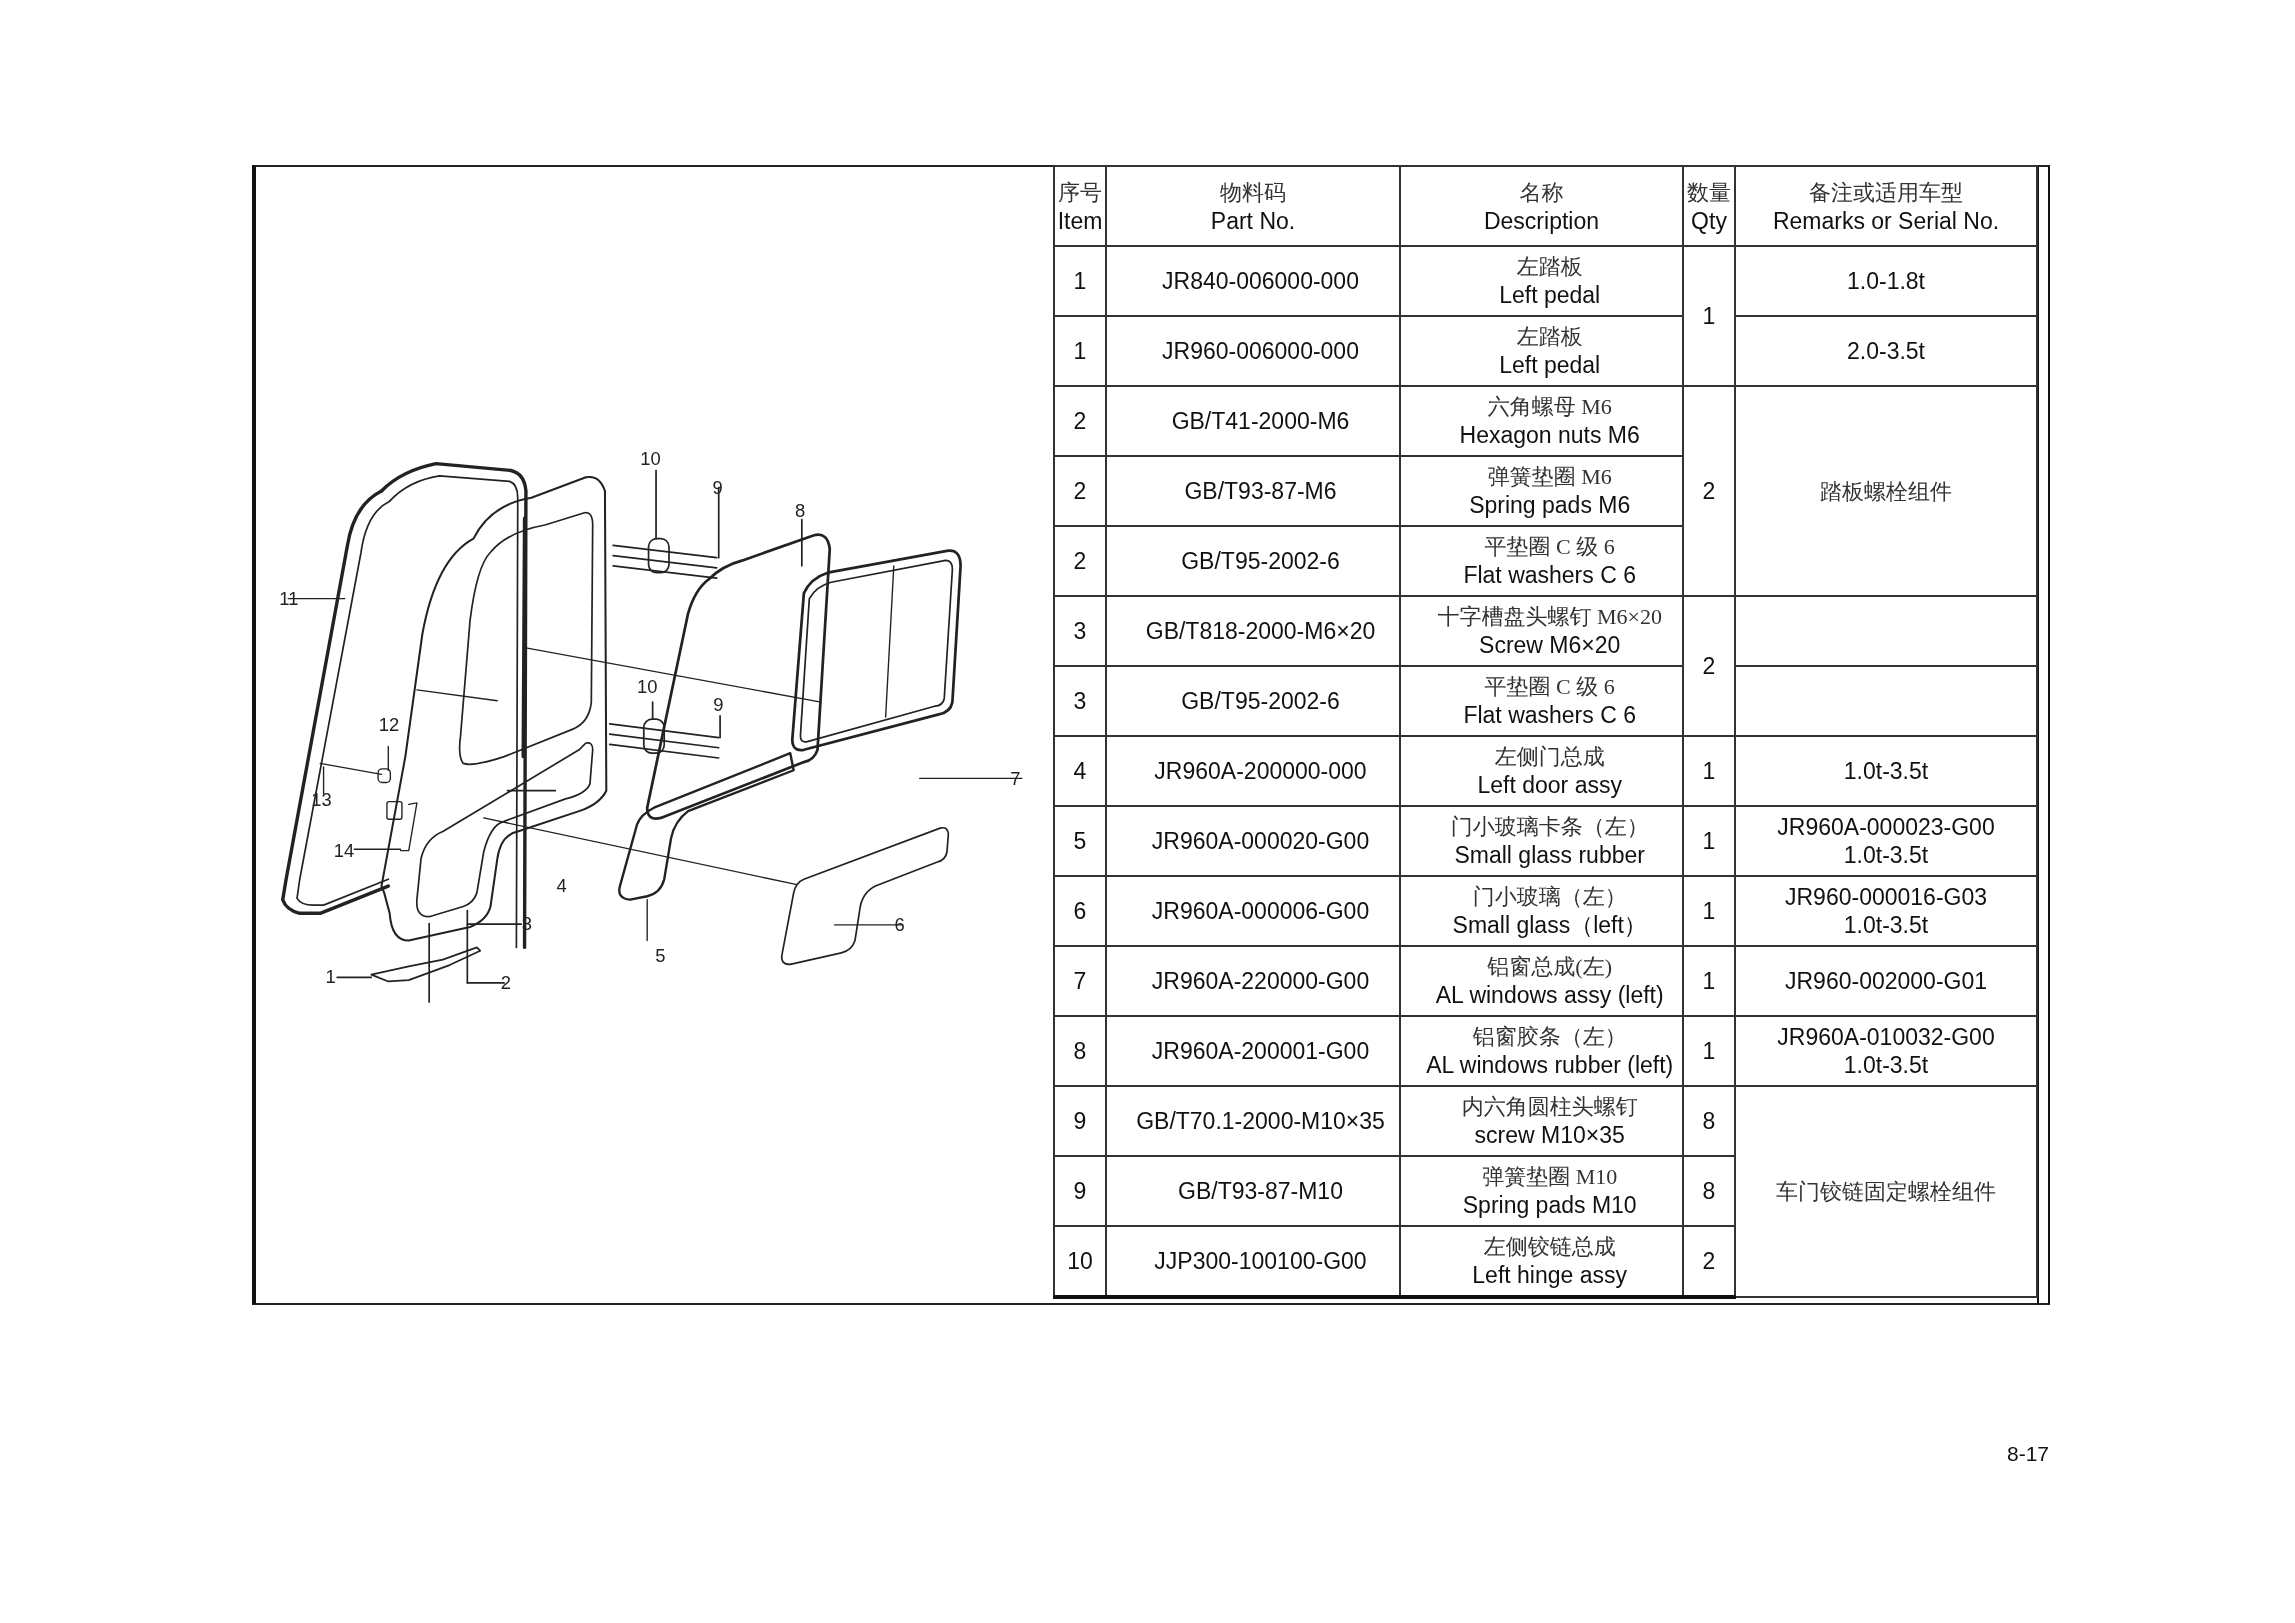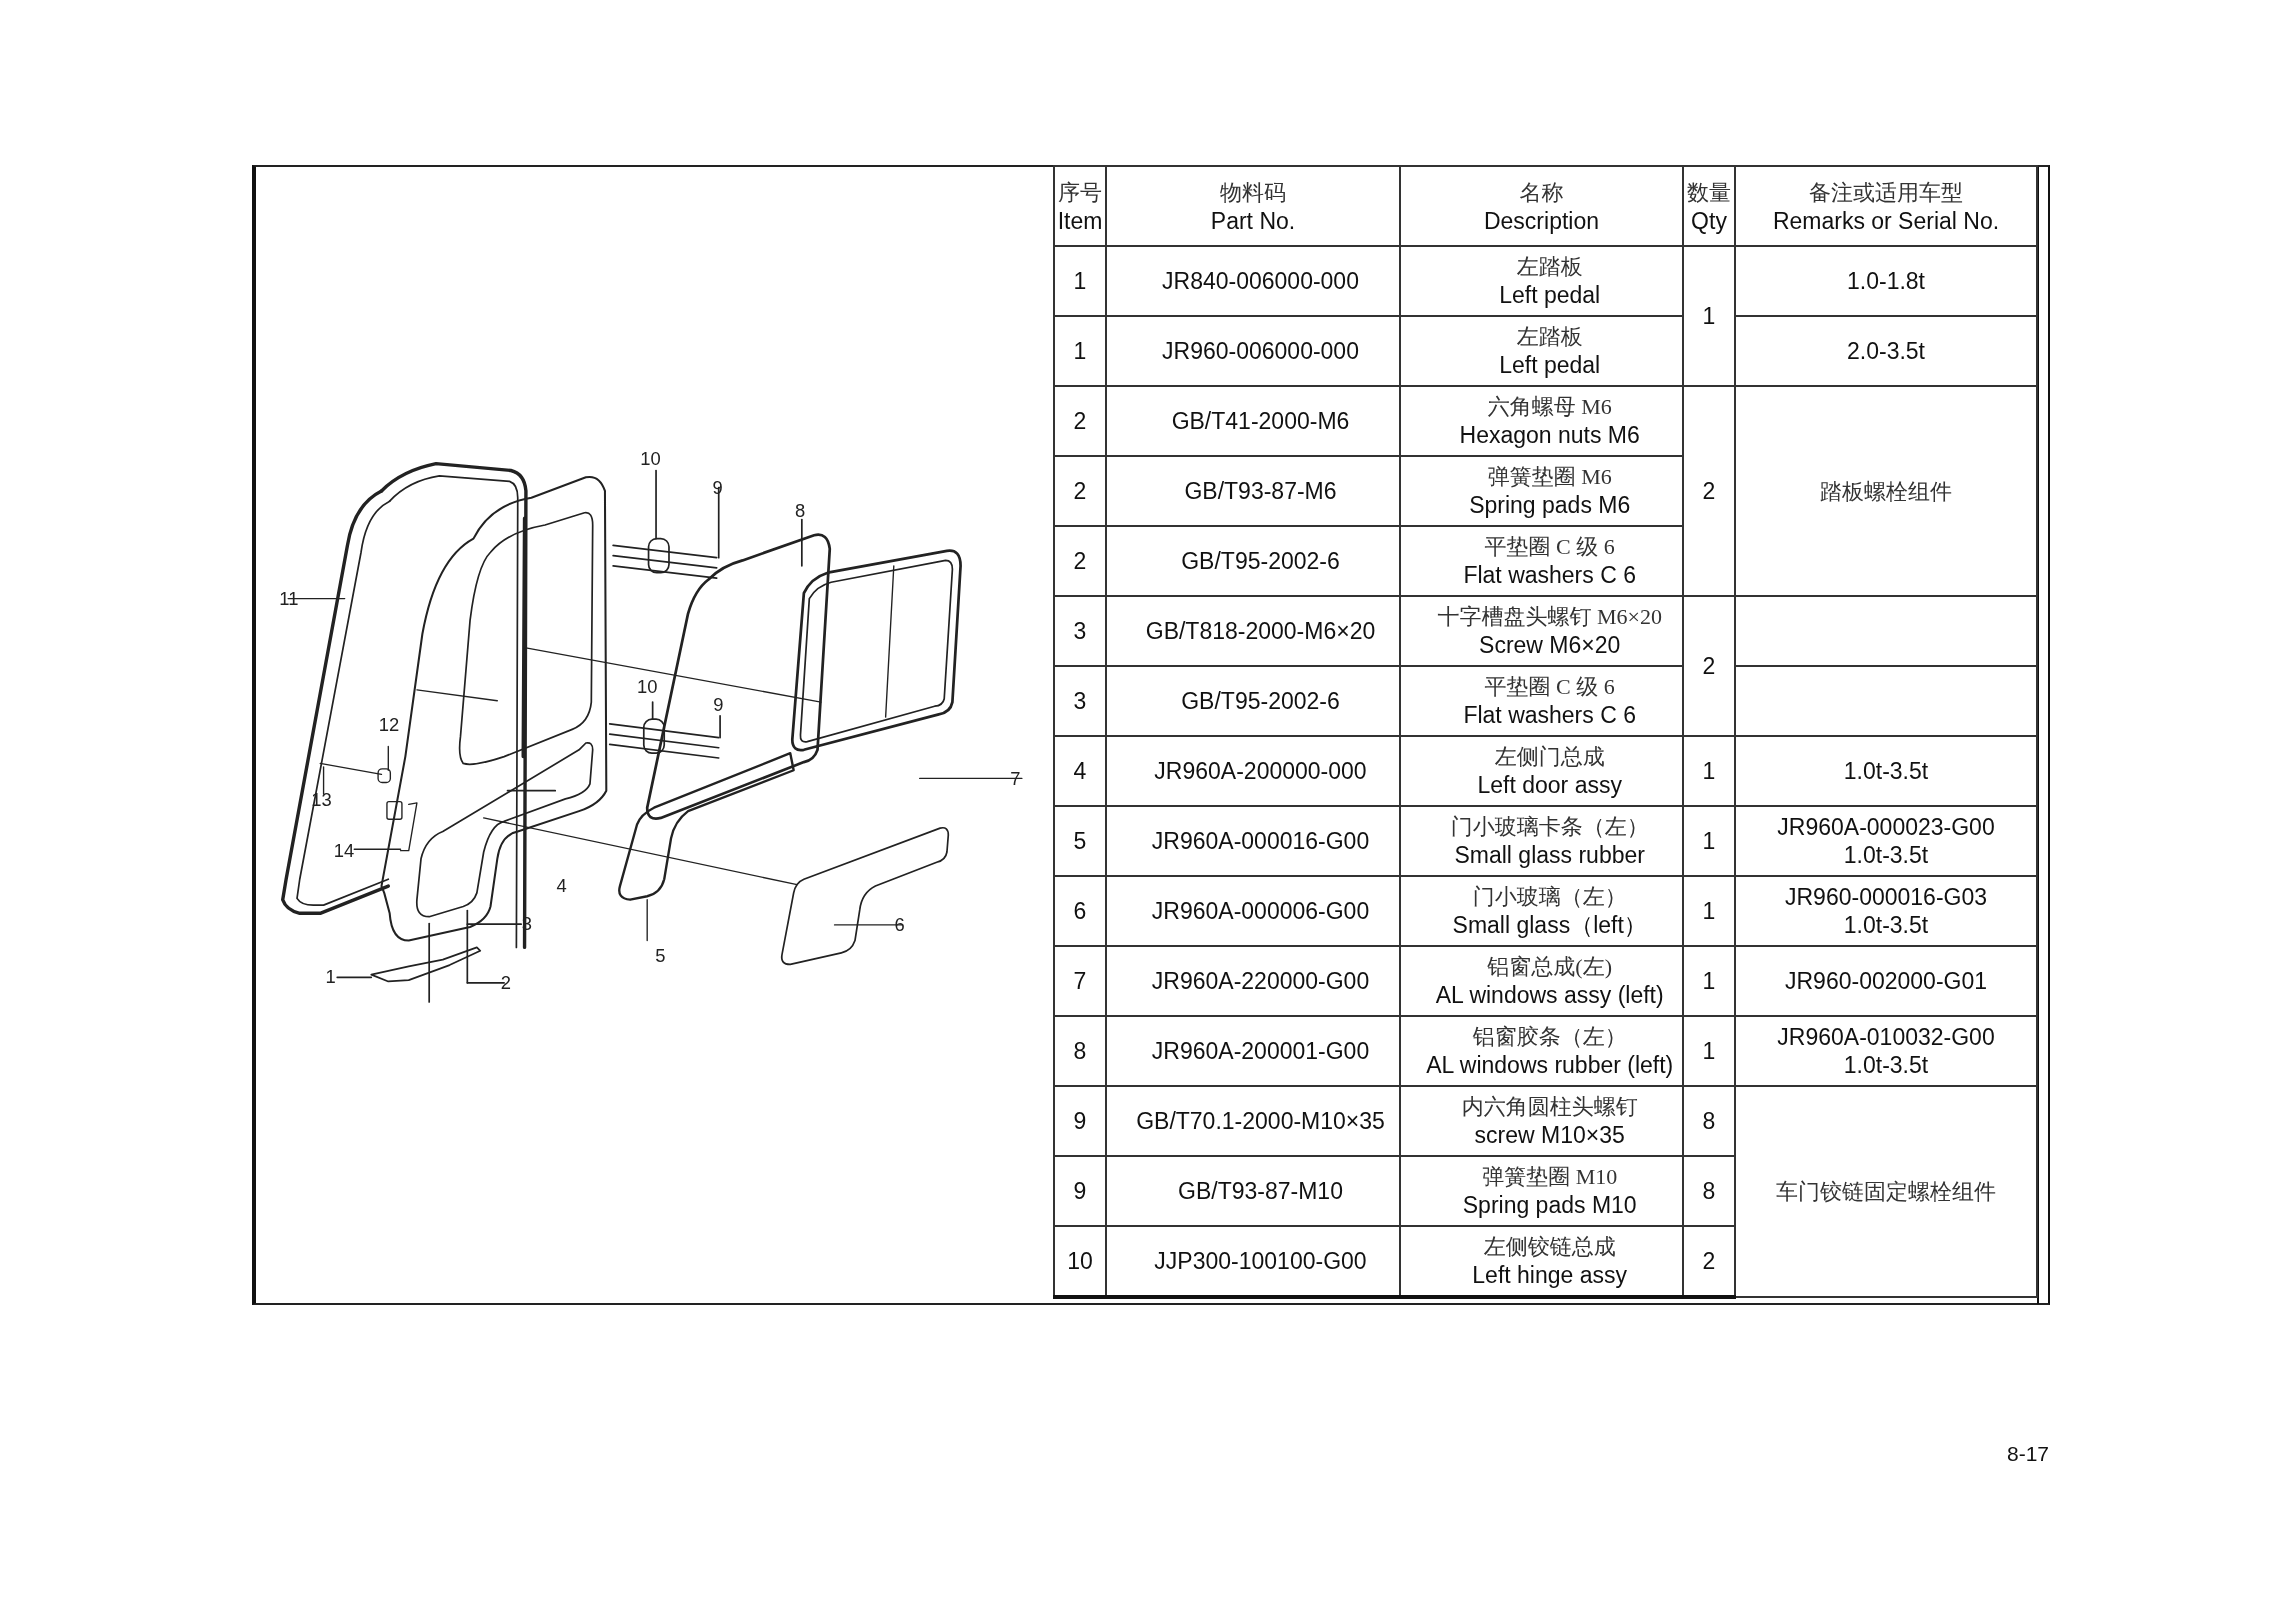--- a/index.html
+++ b/index.html
@@ -222,21 +222,21 @@
       <td class="part">JR960A-200000-000</td>
       <td class="desc">
           <span class="zh">左侧门总成</span>
           <span>Left door assy</span>
         </td>
       <td>1</td>
       <td>1.0t-3.5t</td>
     </tr>
     <tr>
       <td>5</td>
-      <td class="part">JR960A-000016-G00</td>
+      <td class="part">JR960A-000020-G00</td>
       <td class="desc">
           <span class="zh">门小玻璃卡条（左）</span>
           <span>Small glass rubber</span>
         </td>
       <td>1</td>
       <td><span>JR960A-000023-G00</span><br><span>1.0t-3.5t</span></td>
     </tr>
     <tr>
       <td>6</td>
       <td class="part">JR960A-000006-G00</td>

